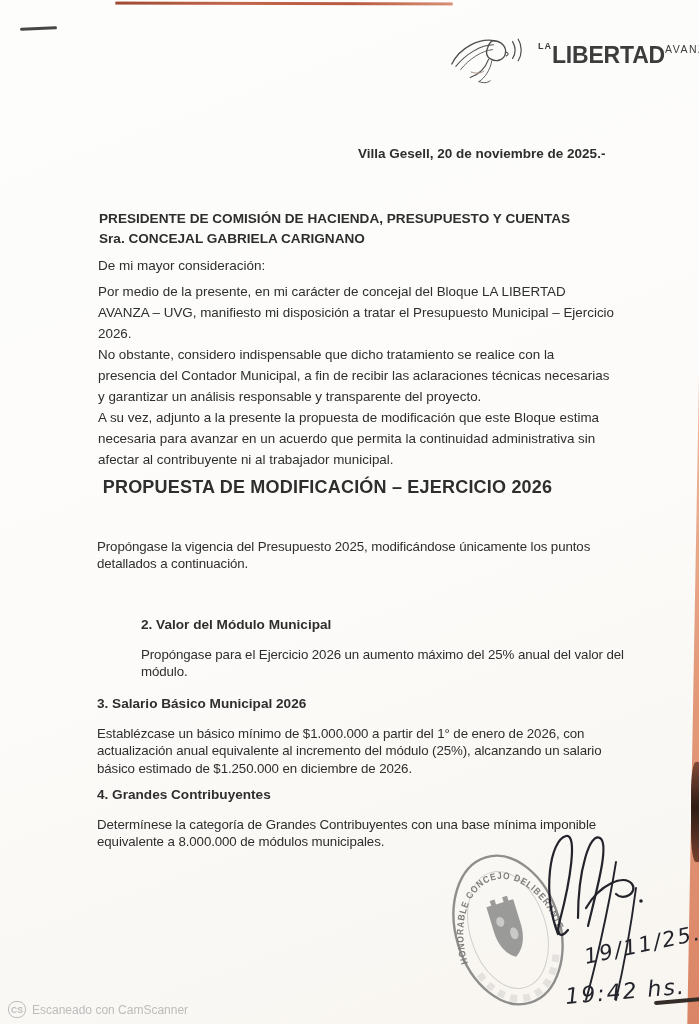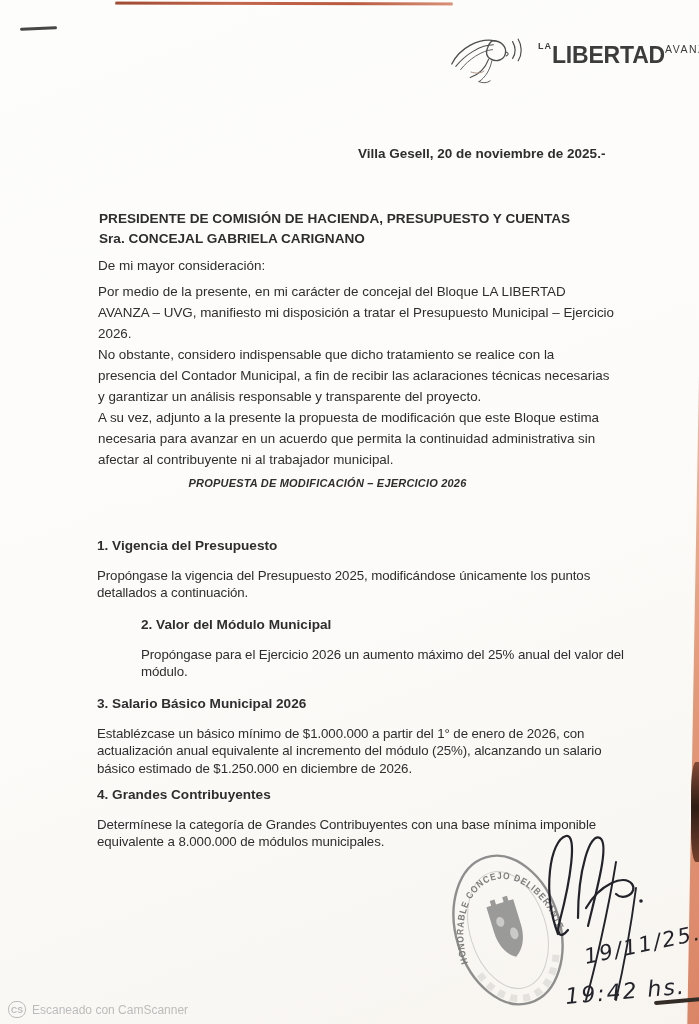--- a/index.html
+++ b/index.html
@@ -34,21 +34,21 @@
   .logo-libertad{font-size:23px;font-weight:bold;letter-spacing:-.2px;margin-top:2px;}
   .logo-avanza{font-size:10.5px;font-weight:normal;letter-spacing:1.5px;text-align:right;margin-top:2px;}
   .logo-uvg{font-size:27px;font-weight:500;letter-spacing:1.5px;margin-top:2px;margin-left:12px;color:#4a4a4a;}
   
   .dateline{position:absolute;left:358px;top:146px;font-size:13.5px;font-weight:bold;}
   .recipient{position:absolute;left:99px;top:209px;width:560px;font-size:13.6px;font-weight:bold;line-height:19.5px;}
   .salutation{position:absolute;left:98px;top:258px;font-size:13.5px;}
   .body-block{position:absolute;left:98px;top:281px;width:516px;font-size:13.4px;line-height:21px;}
   .body-block p{margin:0;}
   .proposal-title{position:absolute;left:0;top:477px;width:655px;text-align:center;
-    font-size:11px;font-weight:bold;letter-spacing:.2px;font-style:italic;}
+    font-size:18px;font-weight:bold;letter-spacing:.2px;}
   .sec{position:absolute;left:97px;width:530px;font-size:13.3px;letter-spacing:-.1px;}
   .sec h3{margin:0 0 14px 0;font-size:13.6px;font-weight:bold;letter-spacing:0;}
   .sec p{margin:0;line-height:17.4px;}
   .sec1{top:538px;} .sec2{top:617px;margin-left:44px;} .sec3{top:696px;} .sec4{top:787px;}
   
   .stamp{position:absolute;left:438px;top:842px;width:140px;height:175px;filter:blur(.4px);opacity:.9;}
   .signature{position:absolute;left:520px;top:822px;width:180px;height:200px;}
   
   .watermark{position:absolute;left:8px;top:1001px;display:flex;align-items:center;gap:6px;color:#bcbcbc;}
   .cs-badge{display:inline-flex;align-items:center;justify-content:center;width:16px;height:15px;
@@ -99,21 +99,20 @@
 
   <div class="body-block">
     <p>Por medio de la presente, en mi carácter de concejal del Bloque LA LIBERTAD AVANZA – UVG, manifiesto mi disposición a tratar el Presupuesto Municipal – Ejercicio 2026.</p>
     <p>No obstante, considero indispensable que dicho tratamiento se realice con la presencia del Contador Municipal, a fin de recibir las aclaraciones técnicas necesarias y garantizar un análisis responsable y transparente del proyecto.</p>
     <p>A su vez, adjunto a la presente la propuesta de modificación que este Bloque estima necesaria para avanzar en un acuerdo que permita la continuidad administrativa sin afectar al contribuyente ni al trabajador municipal.</p>
   </div>
 
   <div class="proposal-title">PROPUESTA DE MODIFICACIÓN – EJERCICIO 2026</div>
 
   <section class="sec sec1">
-    <h3>1. Vigencia del Presupuesto</h3>
     <p>Propóngase la vigencia del Presupuesto 2025, modificándose únicamente los puntos detallados a continuación.</p>
   </section>
 
   <section class="sec sec2">
     <h3>2. Valor del Módulo Municipal</h3>
     <p>Propóngase para el Ejercicio 2026 un aumento máximo del 25% anual del valor del módulo.</p>
   </section>
 
   <section class="sec sec3">
     <h3>3. Salario Básico Municipal 2026</h3>

